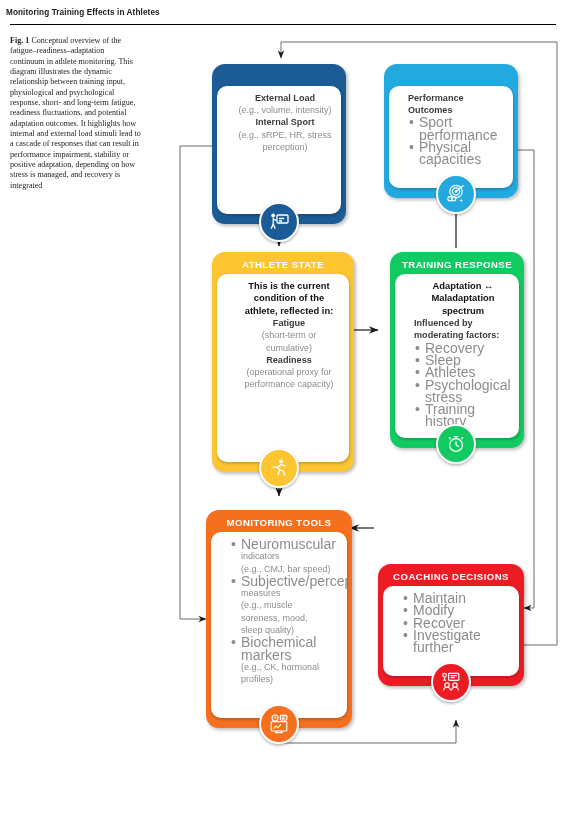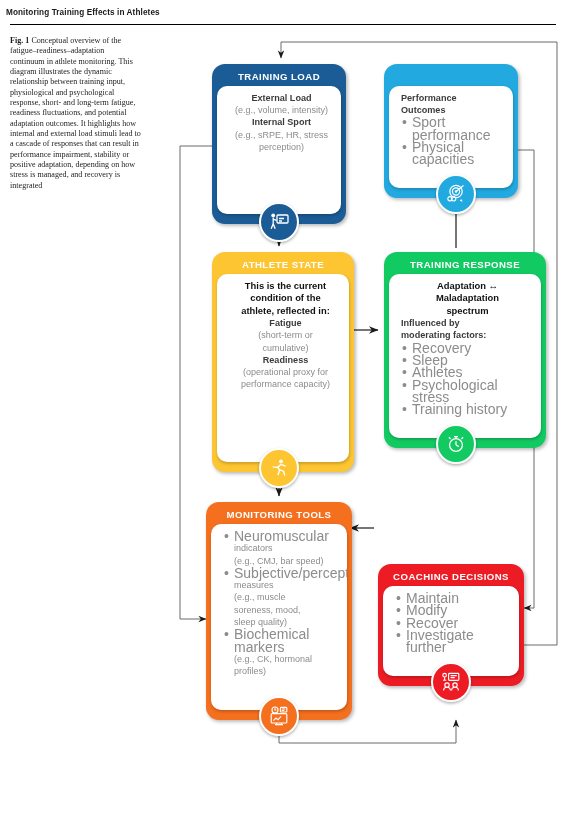--- a/index.html
+++ b/index.html
@@ -86,21 +86,21 @@
   }
   .node-body {
     position: absolute;
     left: 5px;
     right: 5px;
     top: 22px;
     bottom: 10px;
     background: #ffffff;
     border-radius: 10px;
     box-shadow: 0.8px 1.2px 2.6px rgba(0,0,0,0.18);
-    padding: 6px 7px 4px 12px;
+    padding: 6px 7px 4px 19px;
     box-sizing: border-box;
     overflow: hidden;
   }
   .body-center { text-align: center; }
   .strong {
     font-weight: bold;
     color: #3b3b3b;
     font-size: 9.1px;
     line-height: 12.2px;
   }
@@ -155,21 +155,21 @@
     align-items: center;
     justify-content: center;
   }
   .badge svg { display: block; }
 
   
   .c-navy   { background: #1b5c96; }
   .c-sky    { background: #22a9e0; }
   .c-amber  { background: #fcc531; }
   .c-green  { background: #12ca62; }
-  .c-orange { background: #f4701f; }
+  .c-orange { background: #f4701f; margin-top: 8px; }
   .c-red    { background: #ed1c24; }
 </style>
 </head>
 <body>
 
 <div id="running-head">Monitoring Training Effects in Athletes</div>
 <div id="head-rule"></div>
 
 <div id="caption">
   <b>Fig. 1</b>
@@ -202,21 +202,20 @@
 
       <path d="M198,302 L228,302" marker-end="url(#ah)"></path>
 
       <path d="M306,220 L306,166" marker-end="url(#ah)"></path>
 
       <path d="M224,500 L200,500" marker-end="url(#ah)"></path>
     </g>
   </svg>
 
   <div class="node c-navy" style="left:62px; top:36px; width:134px; height:160px;">
-    <div class="node-title">TRAINING LOAD</div>
     <div class="node-body body-center">
       <div class="strong">External Load</div>
       <div class="light">(e.g., volume, intensity)</div>
       <div class="strong">Internal Sport</div>
       <div class="light">(e.g., sRPE, HR, stress</div>
       <div class="light">perception)</div>
     </div>
   </div>
   <div class="badge c-navy" style="left:109px; top:174px;">
     <svg width="24" height="24" viewBox="0 0 24 24" fill="none" stroke="#ffffff" stroke-width="1.3">
@@ -265,21 +264,21 @@
   <div class="badge c-amber" style="left:109px; top:420px;">
     <svg width="24" height="24" viewBox="0 0 24 24" fill="none" stroke="#ffffff" stroke-width="1.35">
       <circle cx="14" cy="5.4" r="1.9" fill="#ffffff" stroke="none"></circle>
       <path d="M14.4 8 L10.6 11.4 L12.6 13.8 L11 19"></path>
       <path d="M12.6 13.8 L16.6 15.2 L17.8 19.6"></path>
       <path d="M10.6 11.4 L5.6 10.8"></path>
       <path d="M14.4 8.6 L18.6 10.2"></path>
     </svg>
   </div>
 
-  <div class="node c-green" style="left:234px; top:224px; width:162px; height:196px;">
+  <div class="node c-green" style="left:240px; top:224px; width:134px; height:196px;">
     <div class="node-title">TRAINING RESPONSE</div>
     <div class="node-body">
       <div class="dark" style="text-align:center">Adaptation ↔</div>
       <div class="dark" style="text-align:center">Maladaptation</div>
       <div class="dark" style="text-align:center">spectrum</div>
       <div class="strong">Influenced by</div>
       <div class="strong">moderating factors:</div>
       <ul class="blist">
         <li>Recovery</li>
         <li>Sleep</li>

